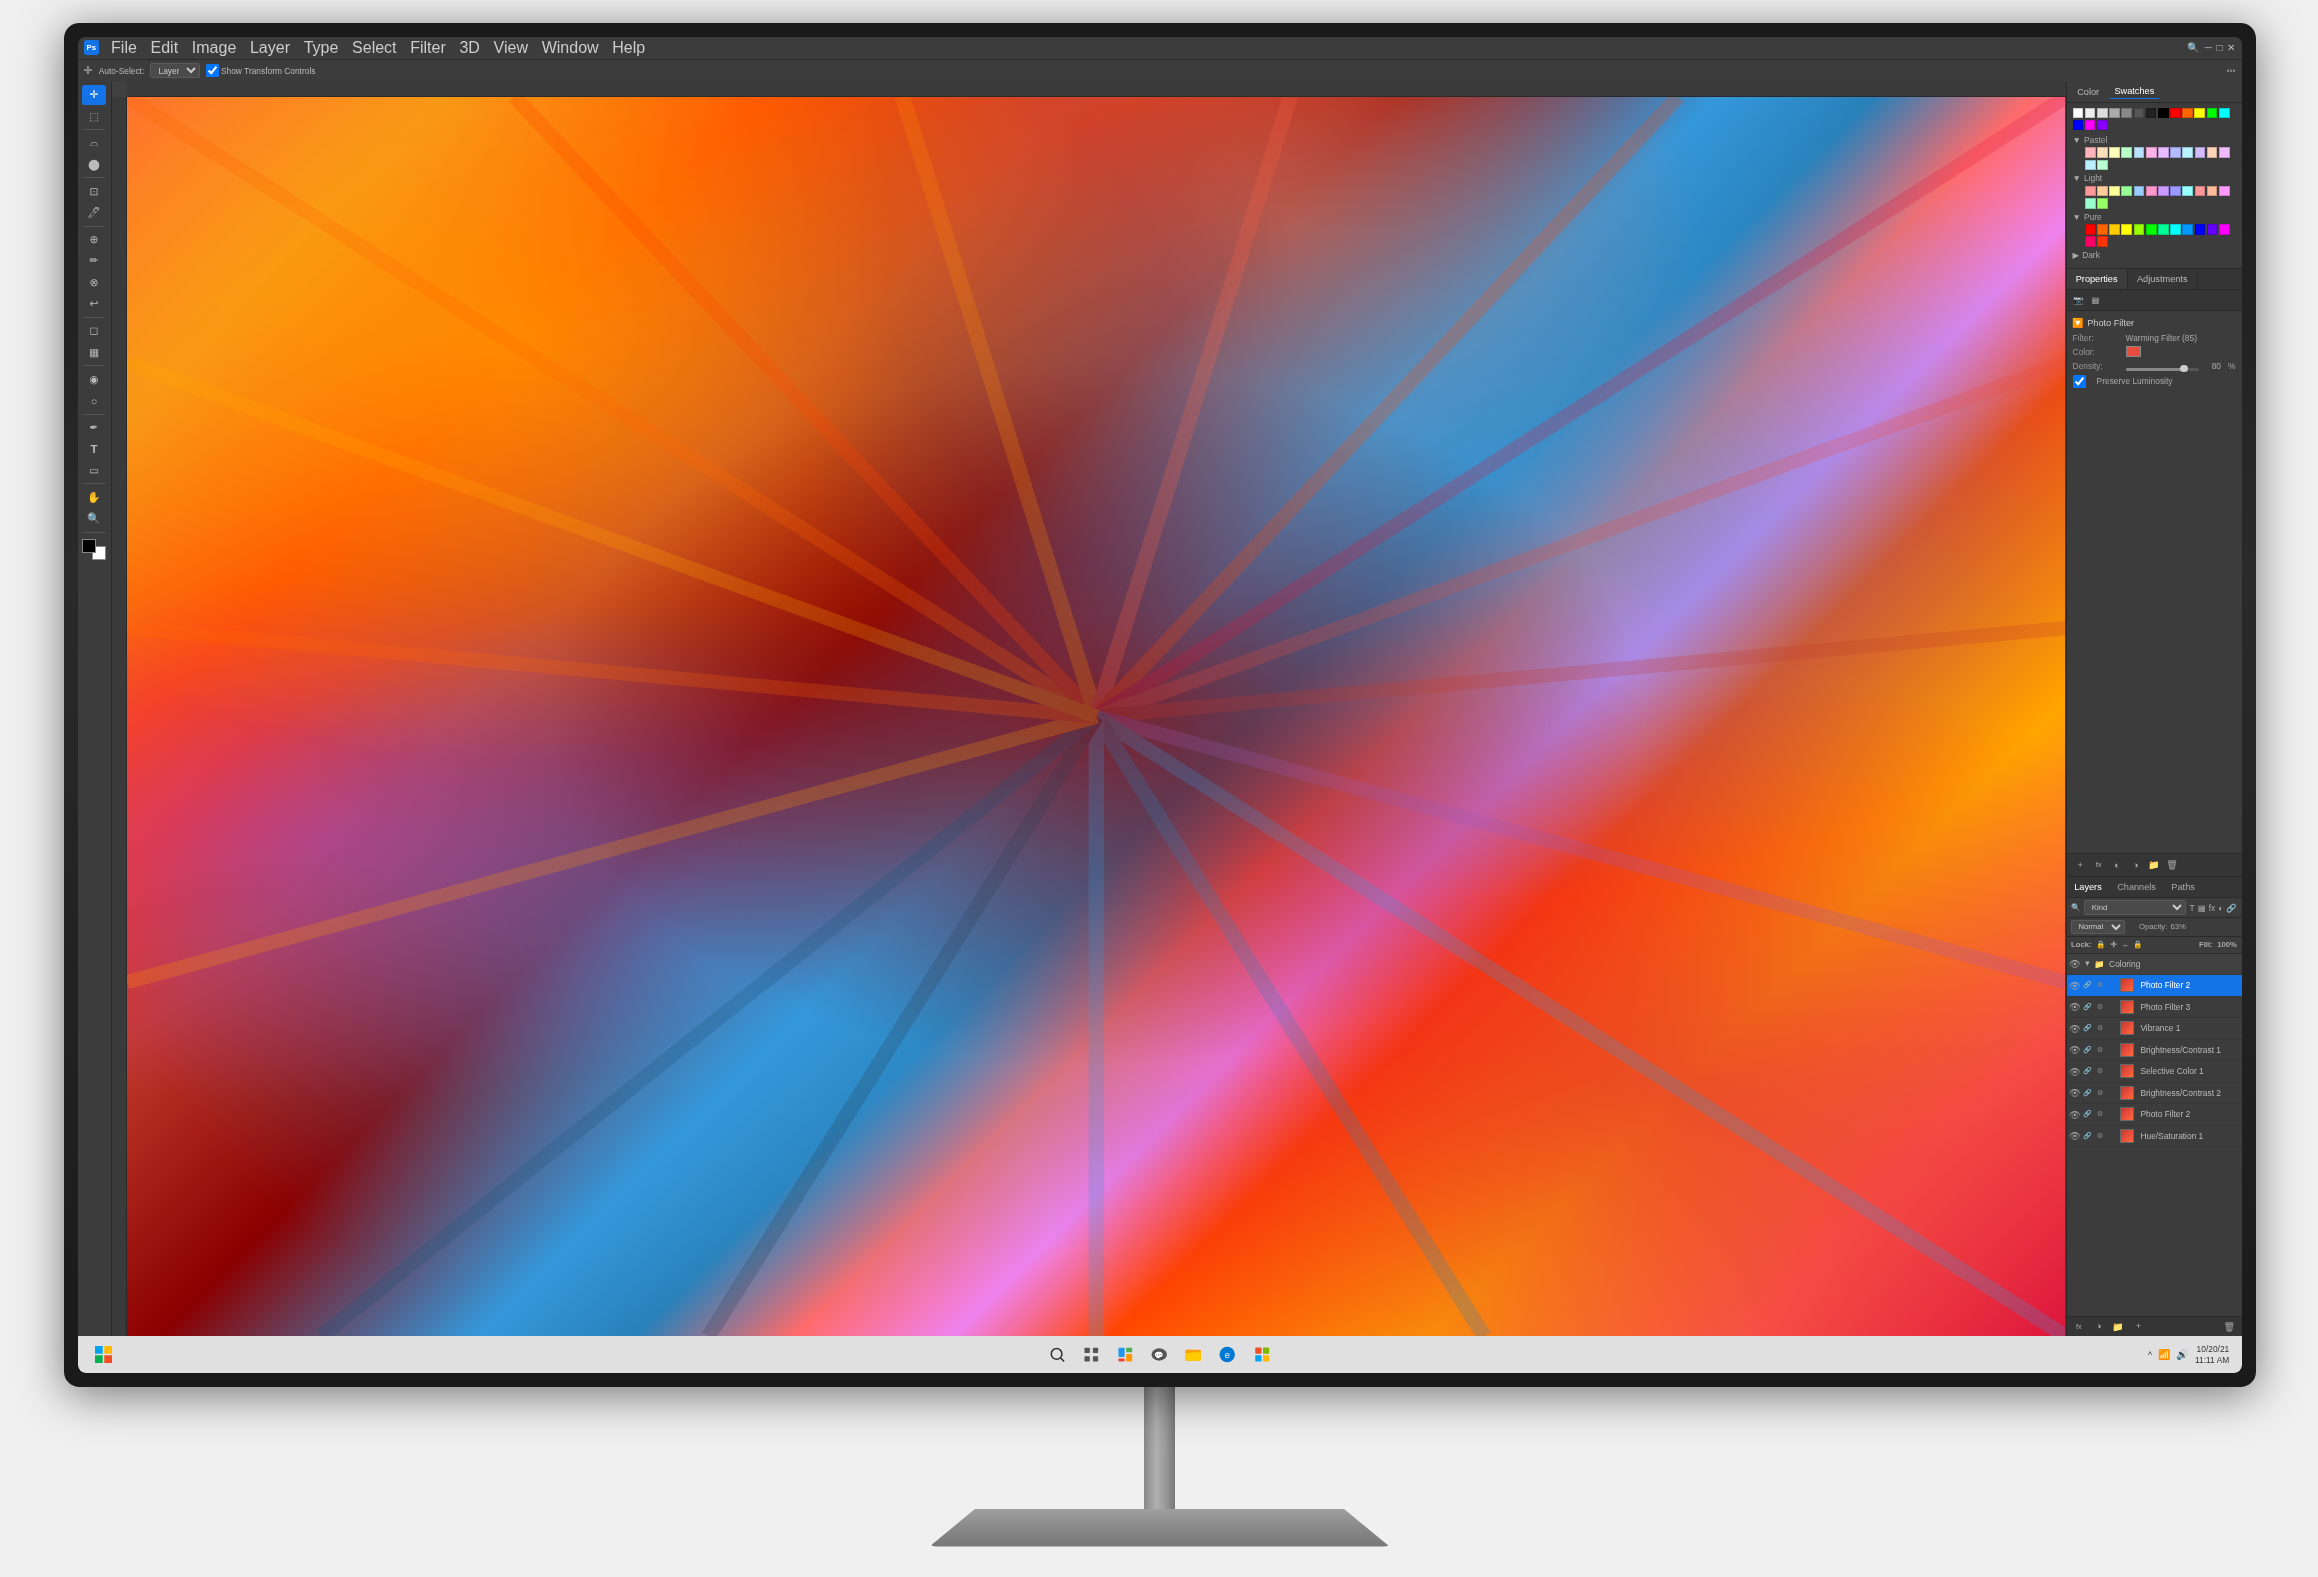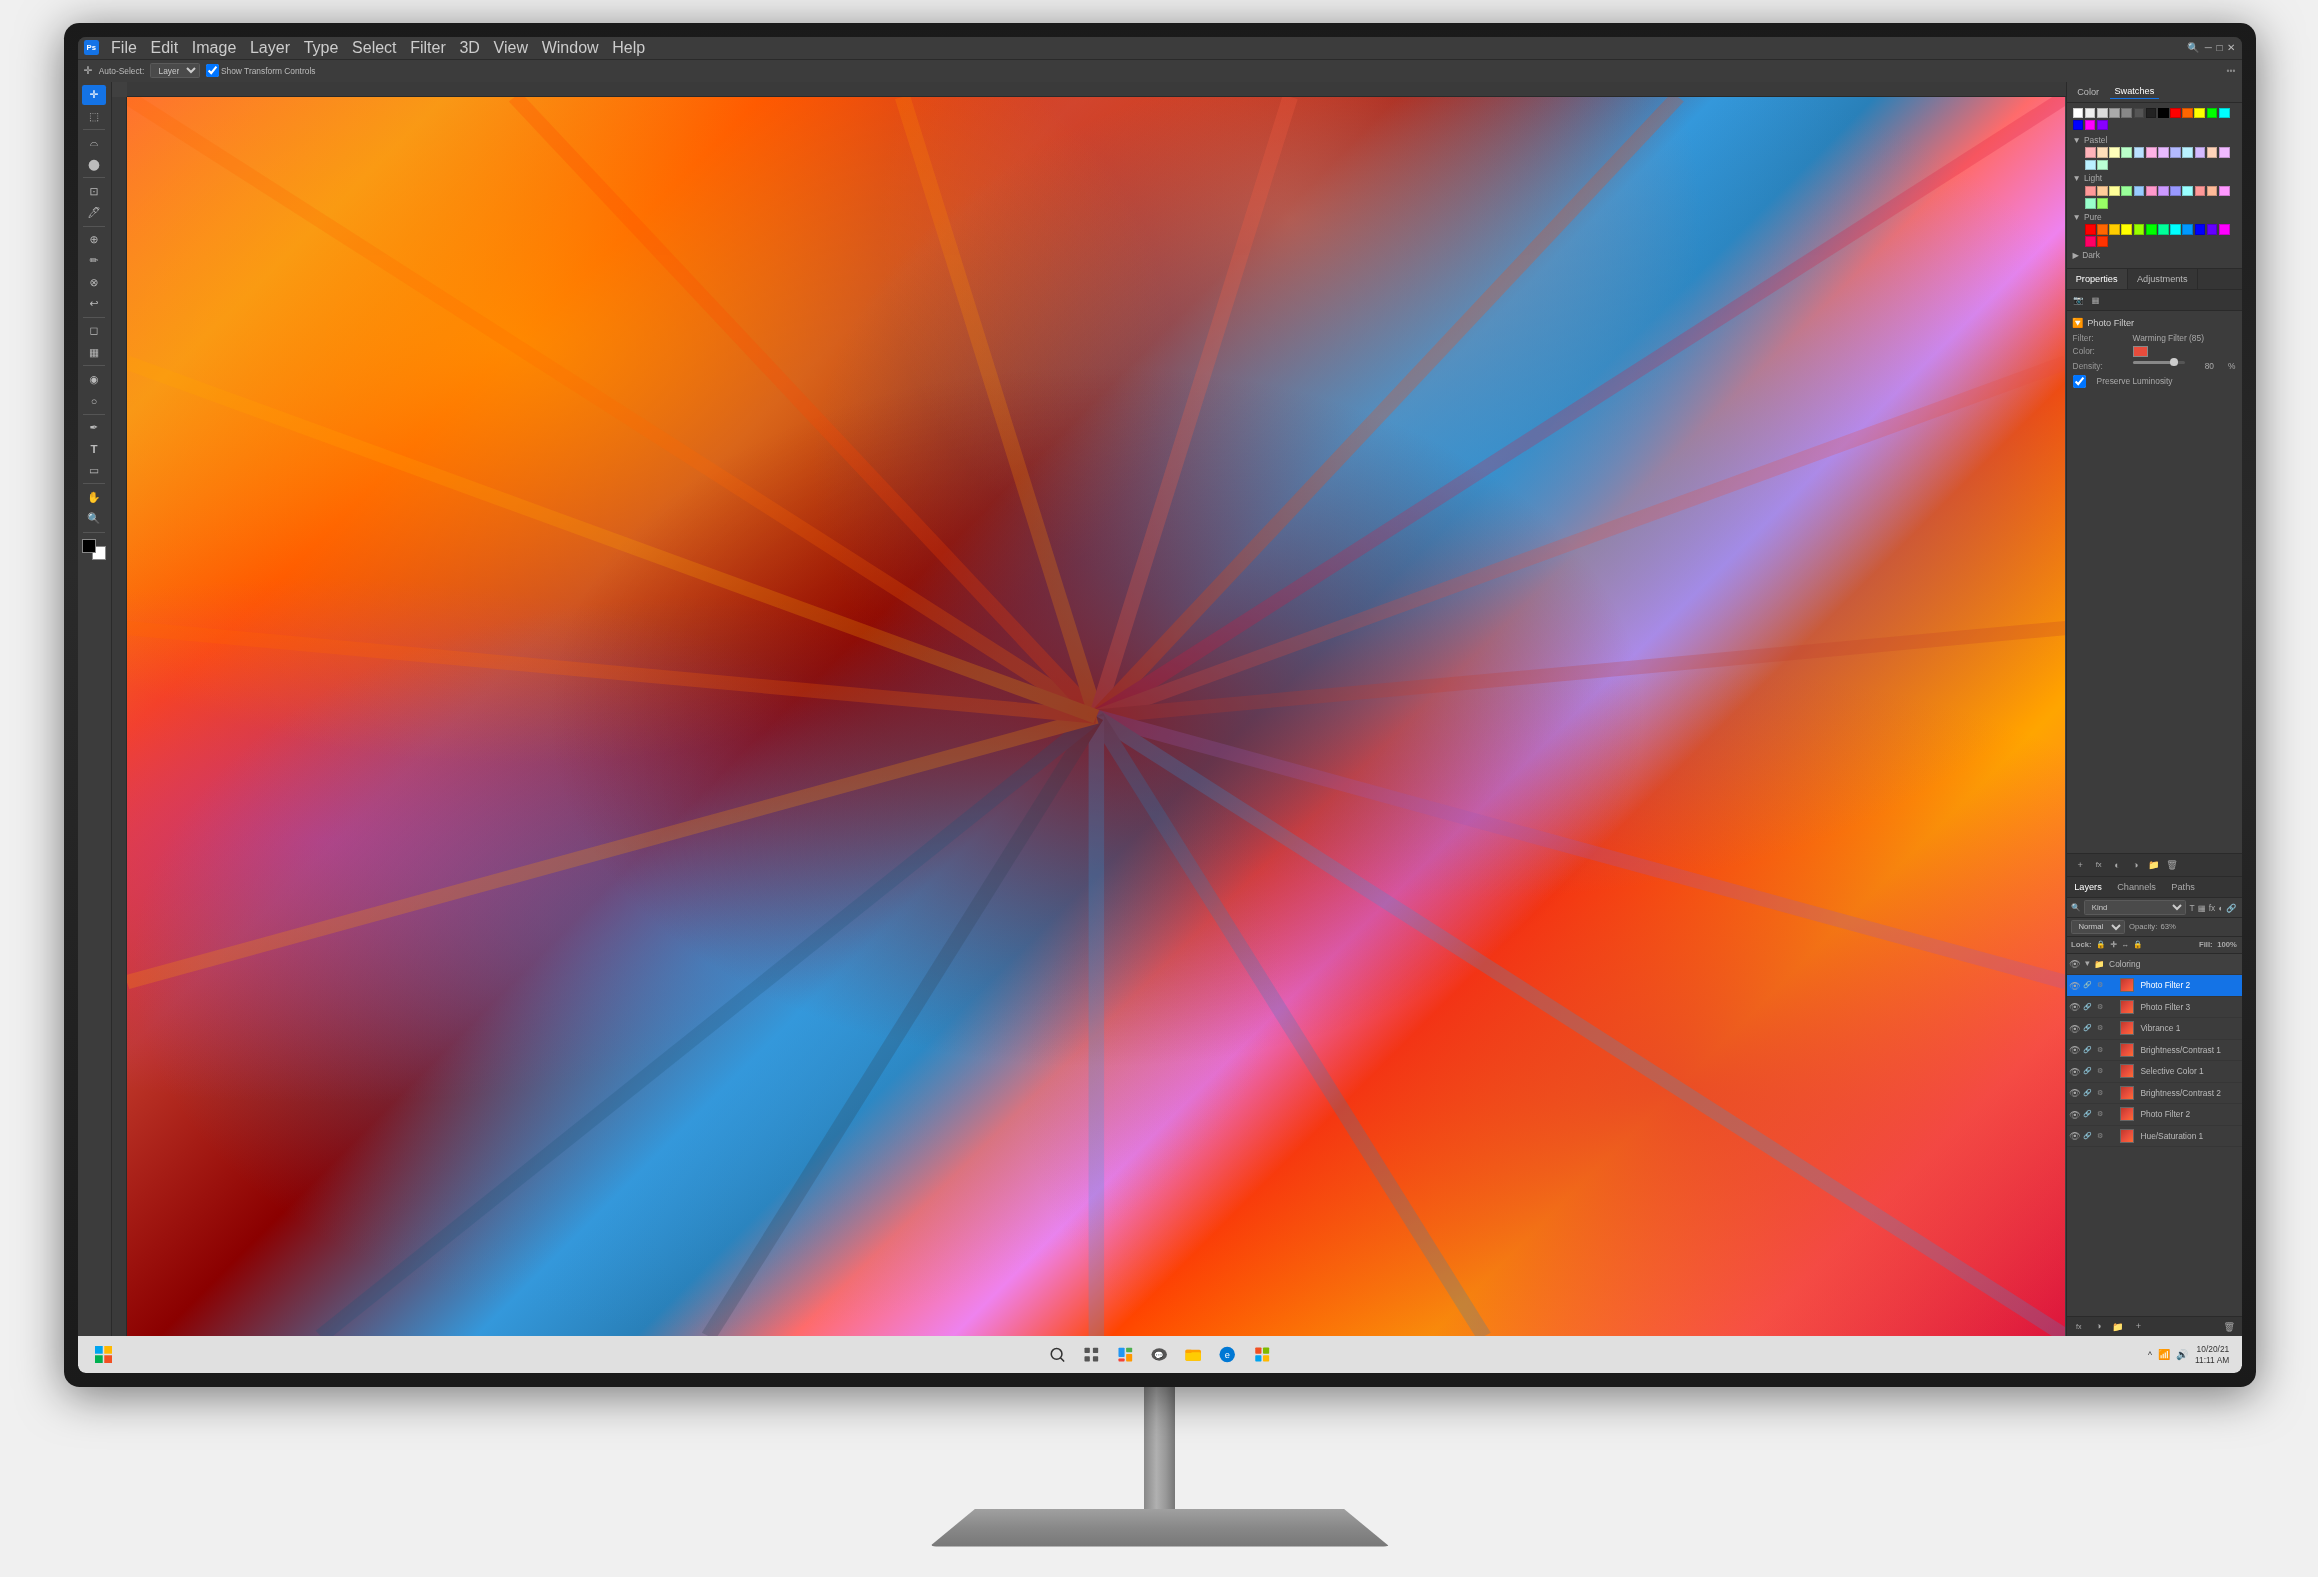--- a/index.html
+++ b/index.html
@@ -365,22 +365,22 @@
       font-size: 9.2px;
       color: #ccc;
       margin-bottom: 4.6px;
       display: flex;
       align-items: center;
       gap: 3.1px;
     }
 
     .props-row {
       display: flex;
-      align-items: flex-start;
-      gap: 14px;
+      align-items: flex-end;
+      gap: 7px;
       margin-bottom: 3.8px;
       font-size: 8.4px;
       color: #aaa;
     }
 
     .props-label {
       width: 46px;
       font-size: 8.4px;
       color: #999;
     }
@@ -490,21 +490,21 @@
       font-size: 7.7px;
       padding: 0.8px 3.1px;
       border-radius: 1.5px;
     }
 
     .layers-mode-bar {
       height: 18.4px;
       display: flex;
       align-items: center;
       padding: 0 4.6px;
-      gap: 4px;
+      gap: 14px;
       background: #3c3c3c;
       border-bottom: 0.8px solid #2a2a2a;
       flex-shrink: 0;
     }
 
     .mode-select {
       background: #4a4a4a;
       border: 0.8px solid #5a5a5a;
       color: #ccc;
       font-size: 7.7px;

